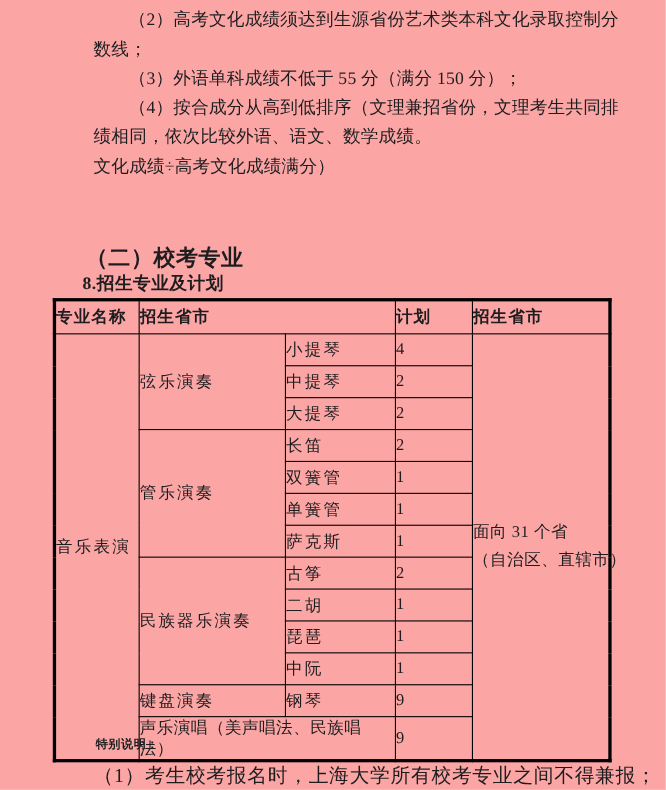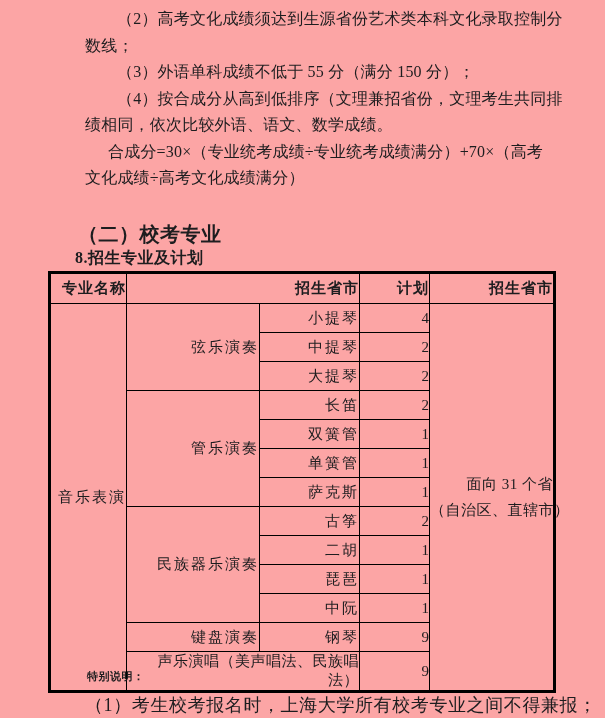--- a/index.html
+++ b/index.html
@@ -28,21 +28,21 @@
     font-size:16px;font-weight:700;letter-spacing:0.5px;
   }
 
   
   table.adm{
     position:absolute;left:48px;top:271px;width:505px;
     border-collapse:collapse;table-layout:fixed;
     border:3px solid #000;
   }
   table.adm th,table.adm td{
-    border:1px solid #000;text-align:right;vertical-align:middle;
+    border:1px solid #000;text-align:left;vertical-align:middle;
     padding:0;overflow:visible;
   }
   table.adm th{
     height:29px;font-size:15px;font-weight:700;letter-spacing:1px;
   }
   table.adm td{height:28px;font-size:15px;}
   td.c-major{letter-spacing:2px;}
   td.c-group{letter-spacing:2px;}
   td.c-inst{letter-spacing:2px;}
   td.c-plan{font-size:15px;letter-spacing:0;}
@@ -64,21 +64,20 @@
 <body>
 
 <div class="doc">
 
   <div class="textcol">
     <div class="pline ind2">（2）高考文化成绩须达到生源省份艺术类本科文化录取控制分</div>
     <div class="pline">数线；</div>
     <div class="pline ind2">（3）外语单科成绩不低于 55 分（满分 150 分）；</div>
     <div class="pline ind2">（4）按合成分从高到低排序（文理兼招省份，文理考生共同排</div>
     <div class="pline">绩相同，依次比较外语、语文、数学成绩。</div>
-    <div class="pline ind15">合成分=30×（专业统考成绩÷专业统考成绩满分）+70×（高考</div>
     <div class="pline">文化成绩÷高考文化成绩满分）</div>
   </div>
 
   <div class="h-section">（二）校考专业</div>
   <div class="h-sub">8.招生专业及计划</div>
 
   <table class="adm">
     <colgroup>
       <col style="width:77px">
         <col style="width:133px">

